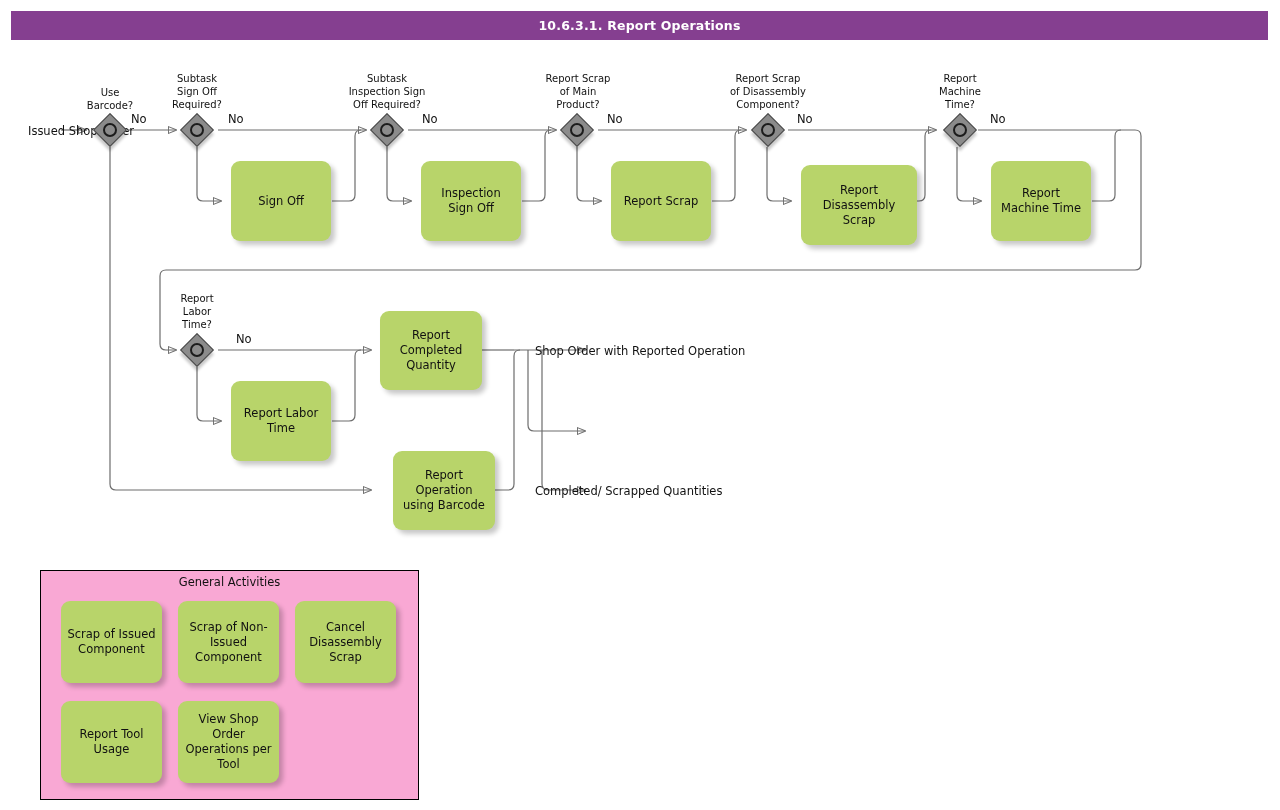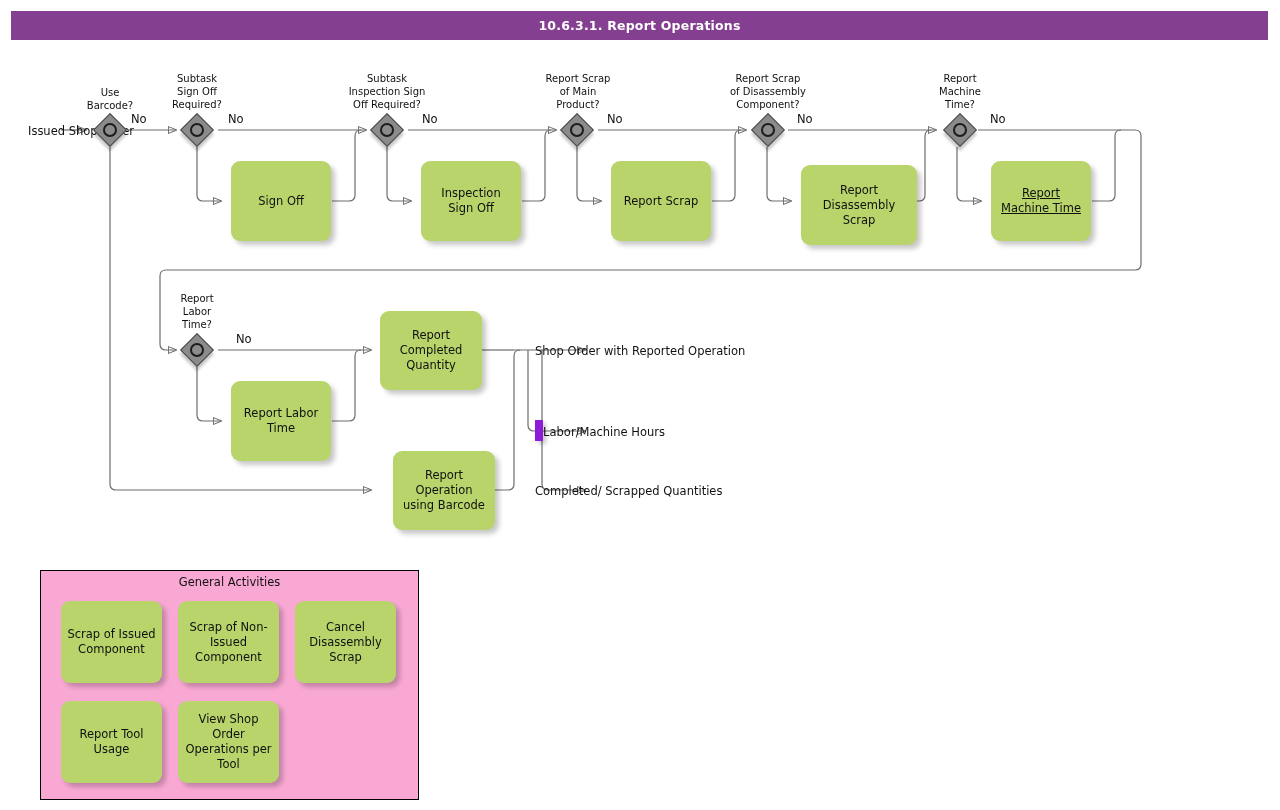--- a/index.html
+++ b/index.html
@@ -316,21 +316,21 @@
   </div>
   <div class="node activity" style="left:421px; top:161px; width:100px; height:80px;">
     <span>Inspection Sign Off</span>
   </div>
   <div class="node activity" style="left:611px; top:161px; width:100px; height:80px;">
     <span>Report Scrap</span>
   </div>
   <div class="node activity" style="left:801px; top:165px; width:116px; height:80px;">
     <span>Report Disassembly Scrap</span>
   </div>
-  <div class="node activity" style="left:991px; top:161px; width:100px; height:80px;text-decoration:underline;">
+  <div class="node activity" style="left:991px; top:161px; width:100px; height:80px;">
     <span>Report Machine Time</span>
   </div>
 
   <div class="gw-caption" style="left:147px; top:292px; width:100px;">Report
 Labor
 Time?</div>
   <div class="gateway" style="left:180px; top:333px;">
     <div class="dia"></div>
     <div class="ring"></div>
   </div>
@@ -346,25 +346,20 @@
     <span>Report Operation using Barcode</span>
   </div>
 
   <div class="event-wrap" style="left:535px; top:339px; width:130px;">
     <div class="event-sq"></div>
     <div class="event-label">Shop Order
 with
 Reported
 Operation</div>
   </div>
-  <div class="event-wrap" style="left:535px; top:420px; width:130px;">
-    <div class="event-sq"></div>
-    <div class="event-label">Labor/Machine
-Hours</div>
-  </div>
   <div class="event-wrap" style="left:535px; top:479px; width:130px;">
     <div class="event-sq"></div>
     <div class="event-label">Completed/
 Scrapped
 Quantities</div>
   </div>
 
 </div>
 
 <div id="general-activities">

